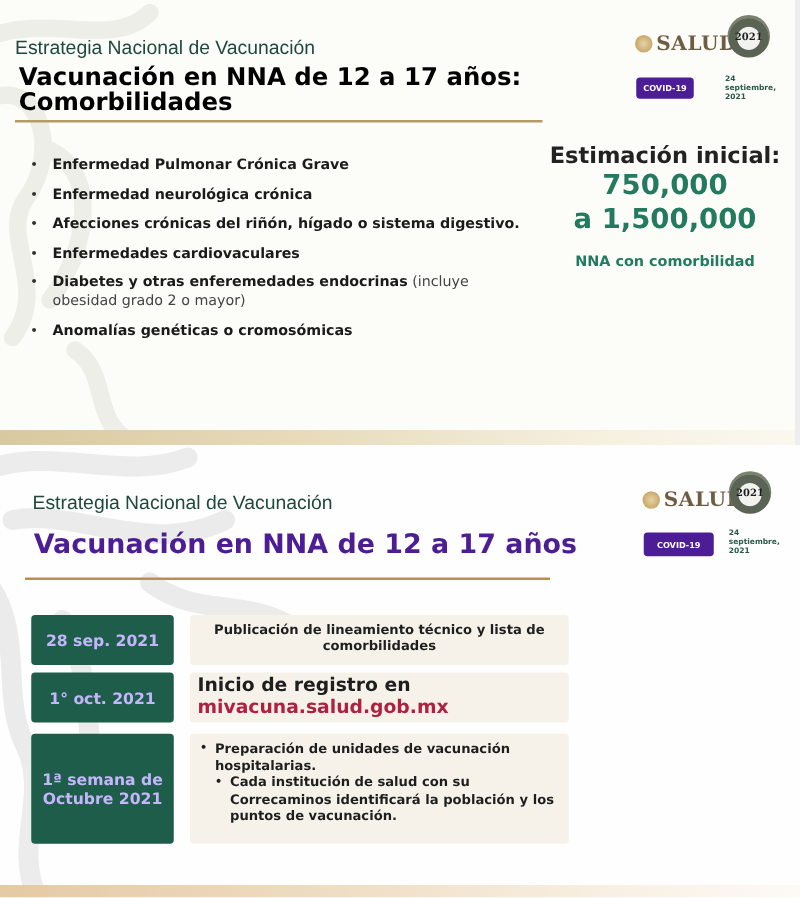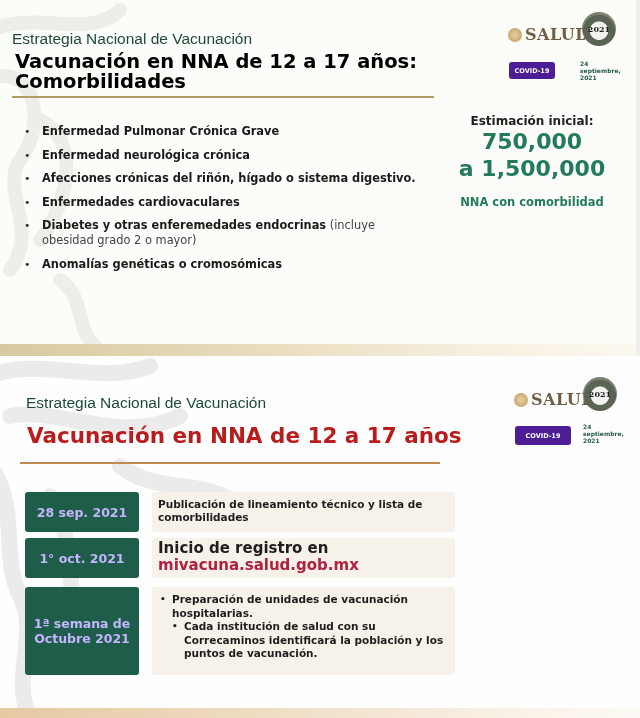--- a/index.html
+++ b/index.html
@@ -16,21 +16,21 @@
   .gold-band { position: absolute; left: 0; width: 640px; height: 12px;
     background: linear-gradient(90deg, #d9c9a0 0%, #e8dcbc 40%, #f6f0df 75%, #fbf8f0 100%); }
   .slide1 .gold-band { bottom: 0; }
 
   .kicker { position: absolute; font-family: "Liberation Sans", sans-serif; color: #1f4a3b; }
   .s1-kicker { left: 12px; top: 30px; font-size: 15.5px; }
   .s2-kicker { left: 26px; top: 394px; font-size: 15.5px; }
 
   .title { position: absolute; font-weight: bold; color: #000000; line-height: 1.05; }
   .s1-title { left: 15px; top: 52px; font-size: 19.5px; width: 420px; }
-  .s2-title { left: 27px; top: 425px; font-size: 21.5px; color: #b91c1c; }
+  .s2-title { left: 27px; top: 425px; font-size: 21.5px; color: #4c1d95; }
 
   .rule { position: absolute; height: 2px; }
   .s1-rule { left: 12px; top: 96px; width: 422px; background: #b59b65; }
   .s2-rule { left: 20px; top: 462px; width: 420px; background: #c08a52; }
 
   
   .brand { position: absolute; }
   .salud { display: flex; align-items: center; gap: 3px; }
   .salud-seal { width: 14px; height: 14px; border-radius: 50%; background: radial-gradient(circle, #e6d2a8 0%, #c9a96a 70%, #b69455 100%); }
   .salud-text { font-family: "DejaVu Serif", serif; font-weight: bold; font-size: 16px; color: #6e5d43; letter-spacing: .5px; }
@@ -40,32 +40,32 @@
   .date-note { position: absolute; font-size: 6px; font-weight: bold; color: #275a47; line-height: 1.15; }
 
   
   .comorb-list { position: absolute; left: 24px; top: 124px; width: 400px; list-style: none; }
   .comorb-list li { position: relative; padding-left: 18px; font-size: 11.4px; color: #1b1b1b; line-height: 15px; margin-bottom: 8.6px; }
   .comorb-list li::before { content: "•"; position: absolute; left: 0; top: 0; font-size: 11px; color: #333; }
   .comorb-list b { font-weight: bold; }
   .comorb-list .note { color: #444; font-weight: normal; }
 
   .estimate { position: absolute; left: 428px; top: 114px; width: 208px; text-align: center; }
-  .estimate .lbl { font-size: 12px; font-weight: bold; color: #222; }
+  .estimate .lbl { font-size: 18px; font-weight: bold; color: #222; }
   .estimate .big { font-size: 22px; font-weight: bold; color: #237a5f; line-height: 27px; }
   .estimate .sub { font-size: 11.5px; font-weight: bold; color: #237a5f; margin-top: 13px; }
 
   
   .timeline-row { position: absolute; left: 25px; width: 430px; }
   .date-box { position: absolute; left: 0; top: 0; width: 114px; background: #1e5d49; color: #c4b5fd; font-weight: bold; border-radius: 3px; display: flex; align-items: center; justify-content: center; text-align: center; line-height: 1.2; }
   .desc-box { position: absolute; left: 127px; top: 0; width: 303px; background: #f6f2ea; border-radius: 3px; color: #1e1e1e; }
   .row1 { top: 492px; height: 40px; }
   .row1 .date-box, .row1 .desc-box { height: 40px; }
   .row1 .date-box { font-size: 12.5px; }
-  .row1 .desc-box { padding: 6px 6px; font-size: 10.5px; font-weight: bold; line-height: 13px; }
+  .row1 .desc-box { padding: 6px 6px; font-size: 10.5px; font-weight: bold; line-height: 13px; text-align: center; }
   .row2 { top: 538px; height: 40px; }
   .row2 .date-box, .row2 .desc-box { height: 40px; }
   .row2 .date-box { font-size: 12.5px; }
   .row2 .desc-box { padding: 2px 6px; font-size: 15px; font-weight: bold; line-height: 17px; }
   .row2 .link { color: #b0203f; }
   .row3 { top: 587px; height: 88px; }
   .row3 .date-box { height: 88px; font-size: 12.5px; }
   .row3 .desc-box { height: 88px; padding: 6px 6px 6px 20px; font-size: 10.5px; font-weight: bold; line-height: 13.6px; }
   .bul { position: relative; }
   .bul::before { content: "•"; position: absolute; left: -12px; font-size: 9px; }

